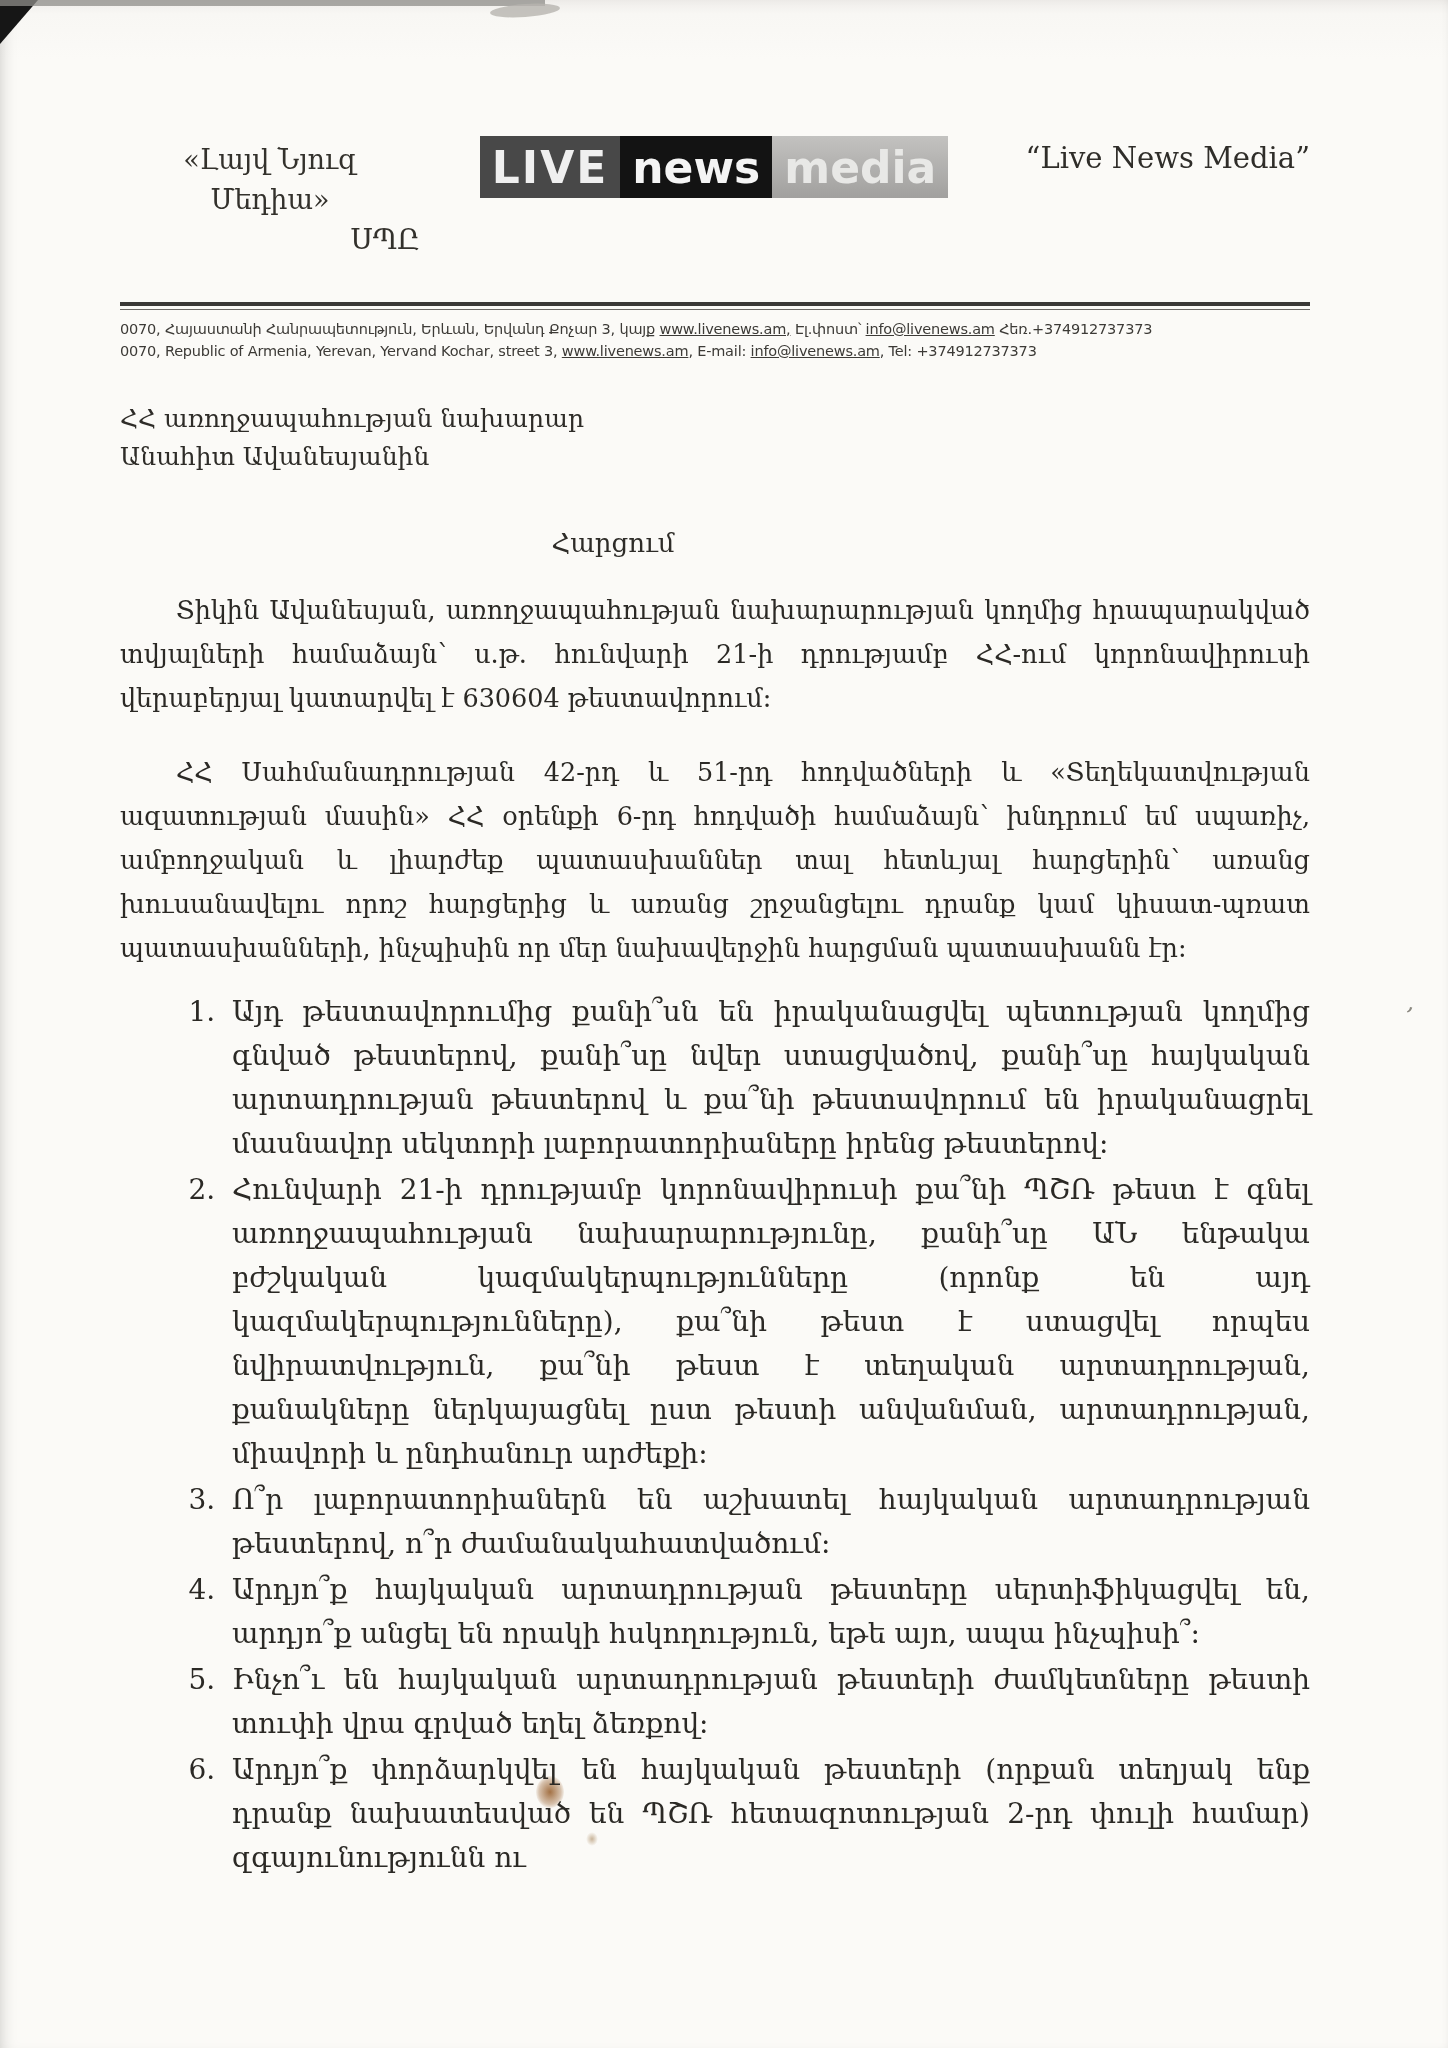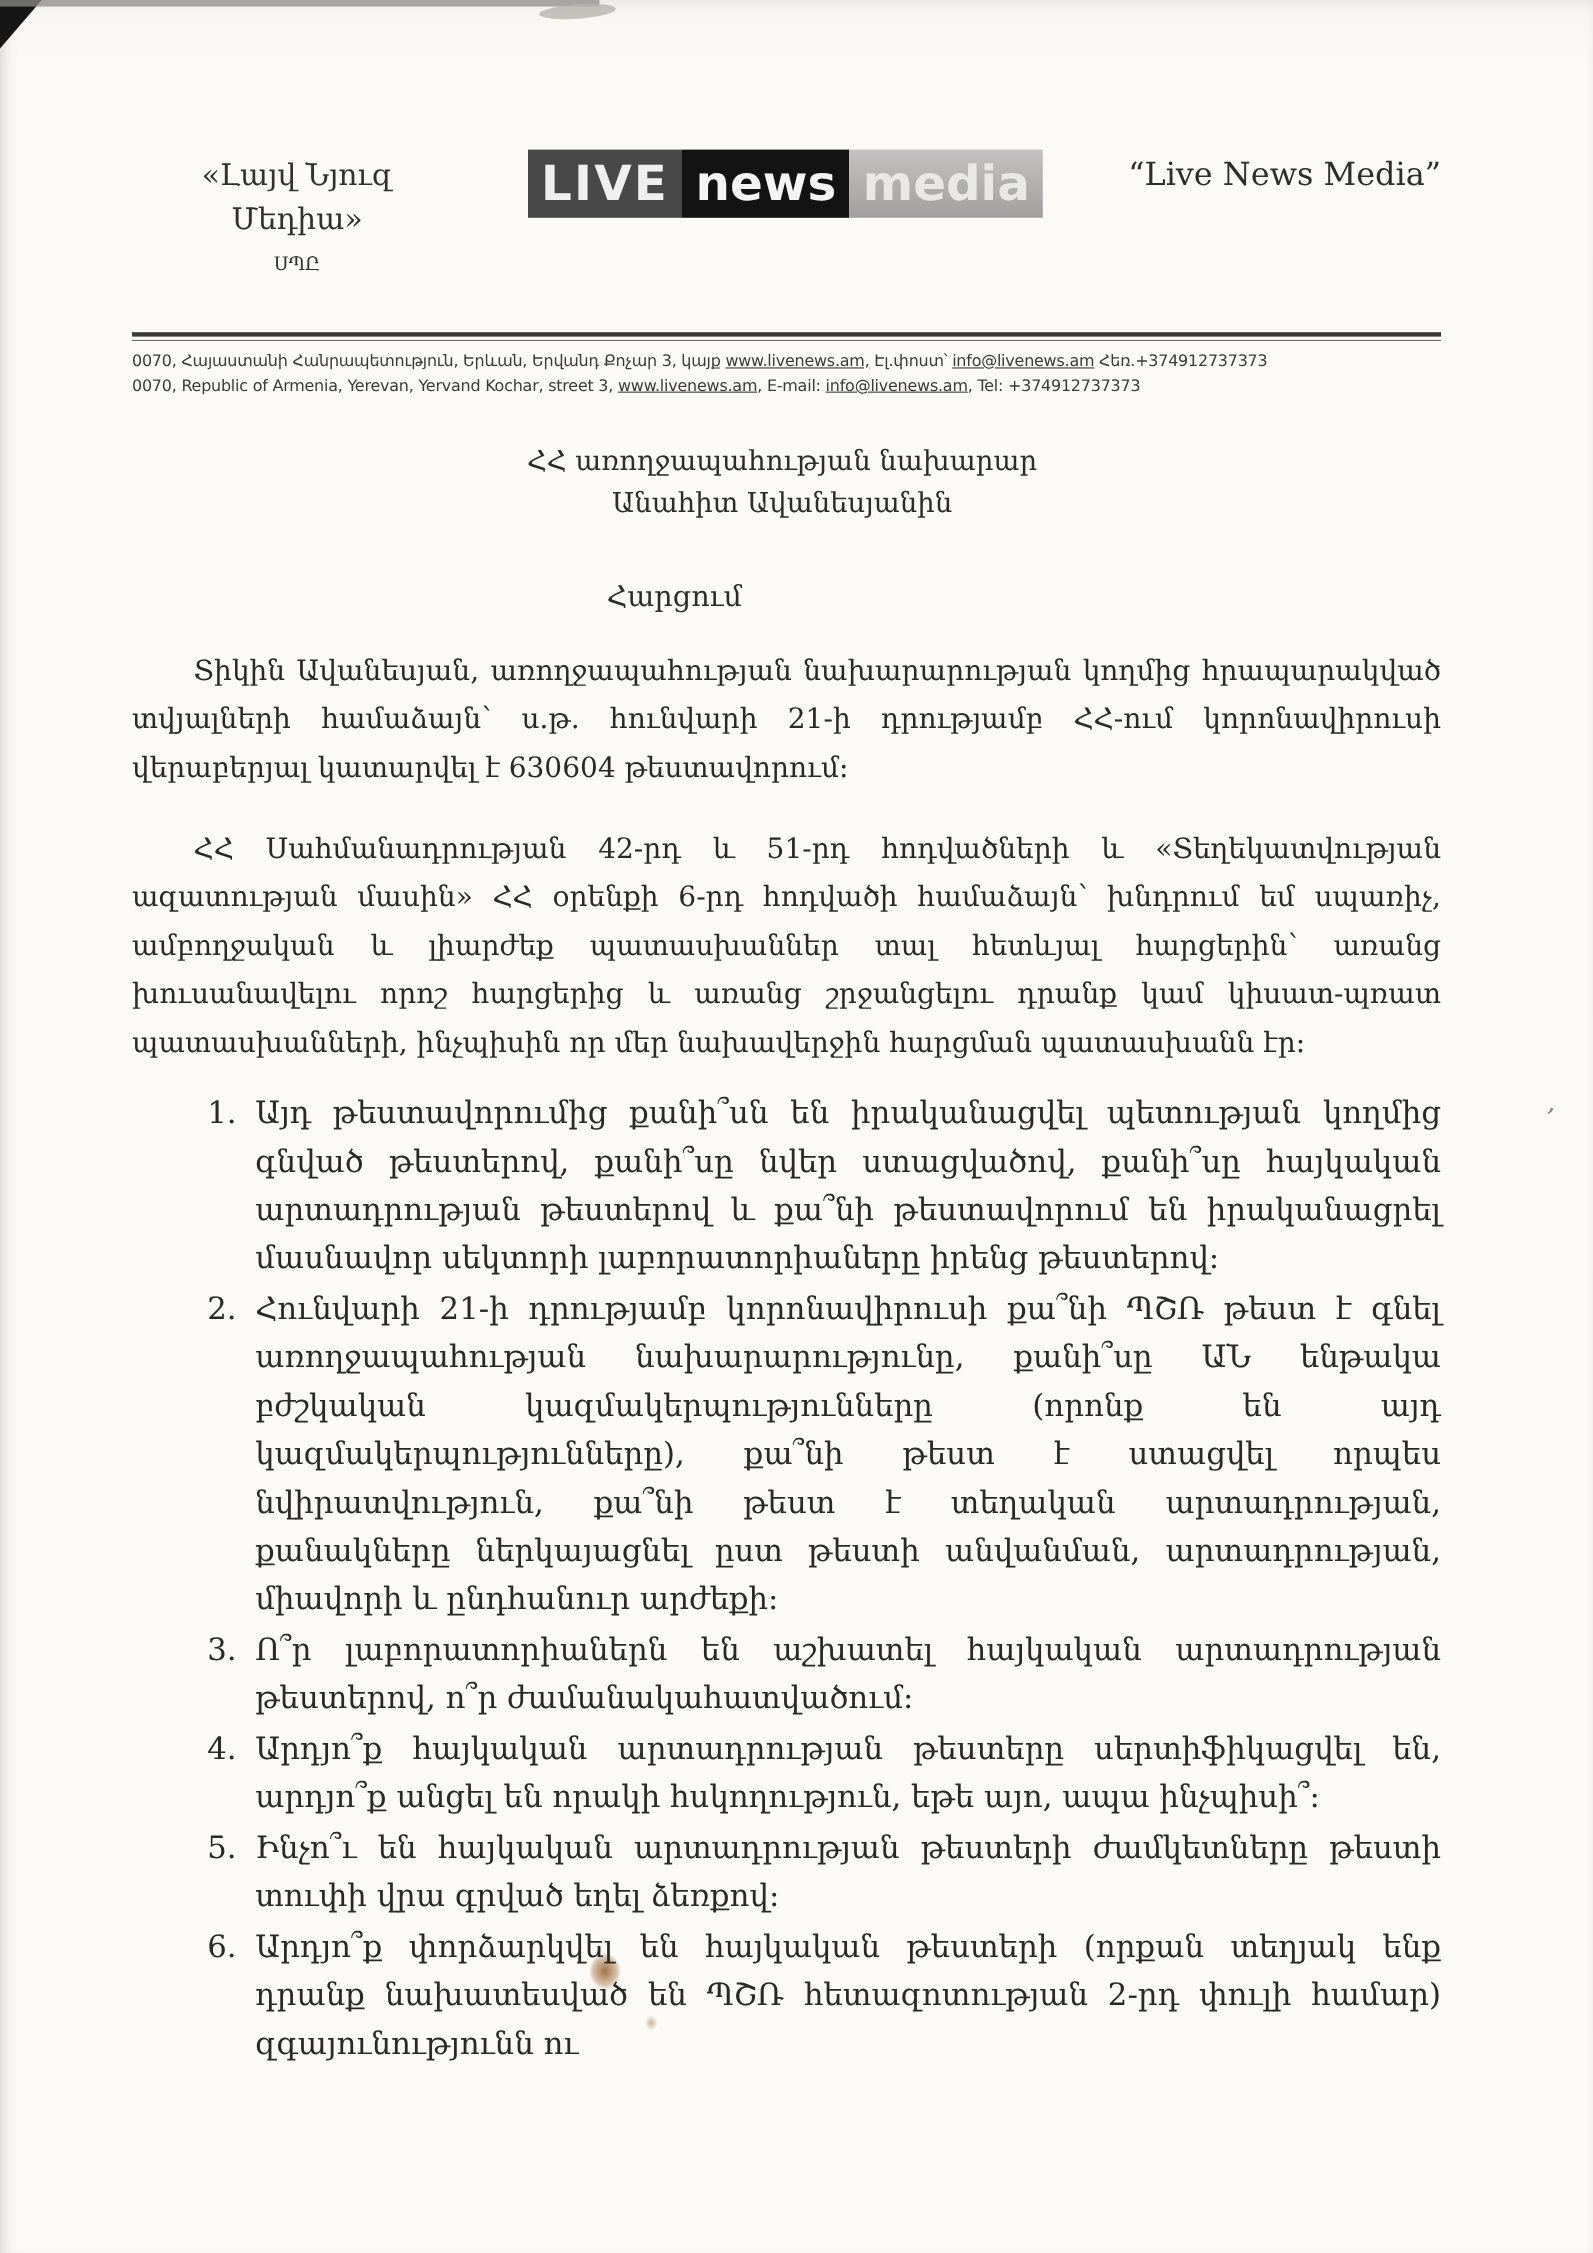--- a/index.html
+++ b/index.html
@@ -65,21 +65,21 @@
     justify-content: space-between;
   }
   .lh-left {
     width: 300px;
     text-align: center;
     font-size: 27px;
     line-height: 40px;
     color: #33312c;
     padding-top: 14px;
   }
-  .lh-left .type { font-size: 17px; }
+  .lh-left .type { font-size: 28px; text-align: right; }
   .logo {
     display: inline-flex;
     height: 62px;
     margin-top: 10px;
     font-family: "DejaVu Sans", sans-serif;
     font-weight: bold;
     letter-spacing: 0px;
     filter: contrast(.95);
     padding-left: 28px;
   }
@@ -112,21 +112,21 @@
     font-family: "DejaVu Sans", sans-serif;
     font-size: 14.5px;
     line-height: 22px;
     color: #3c3a36;
     letter-spacing: -0.2px;
   }
   .addresses .lnk { text-decoration: underline; }
   
   .recipient {
     margin-top: 38px;
-    text-align: center;
+    text-align: left;
     font-size: 25px;
     line-height: 38px;
     color: #2e2c28;
     padding-right: 8px;
   }
   .doc-title {
     margin-top: 52px;
     text-align: center;
     transform: translateX(-102px);
     font-size: 26px;

